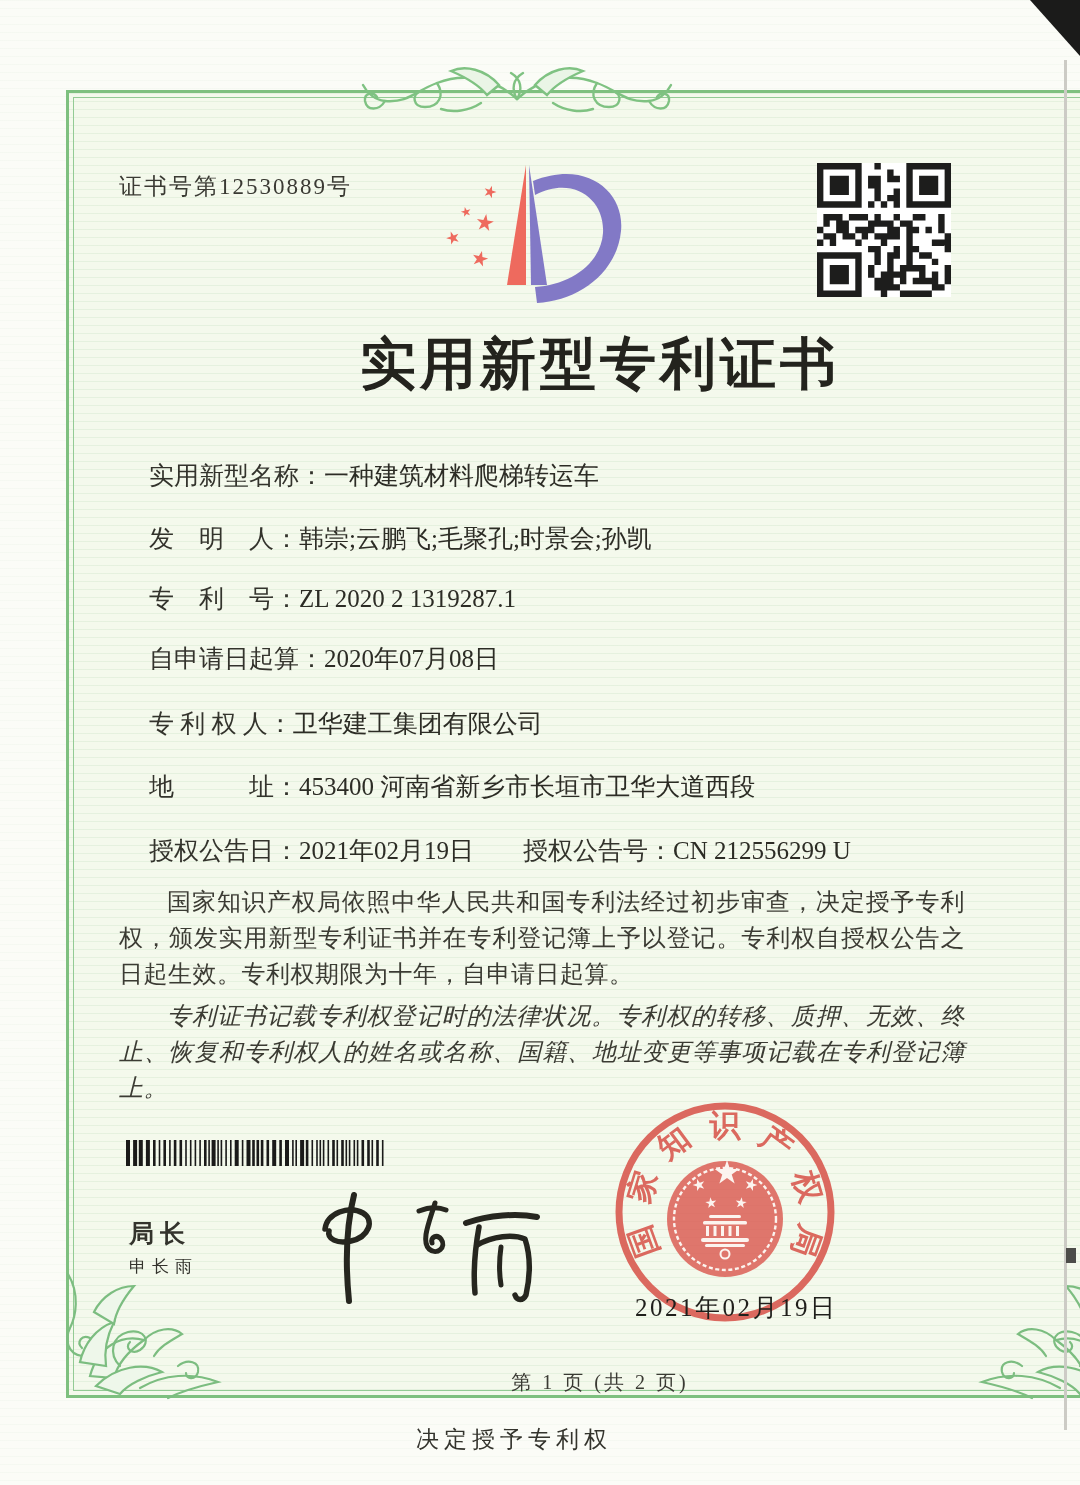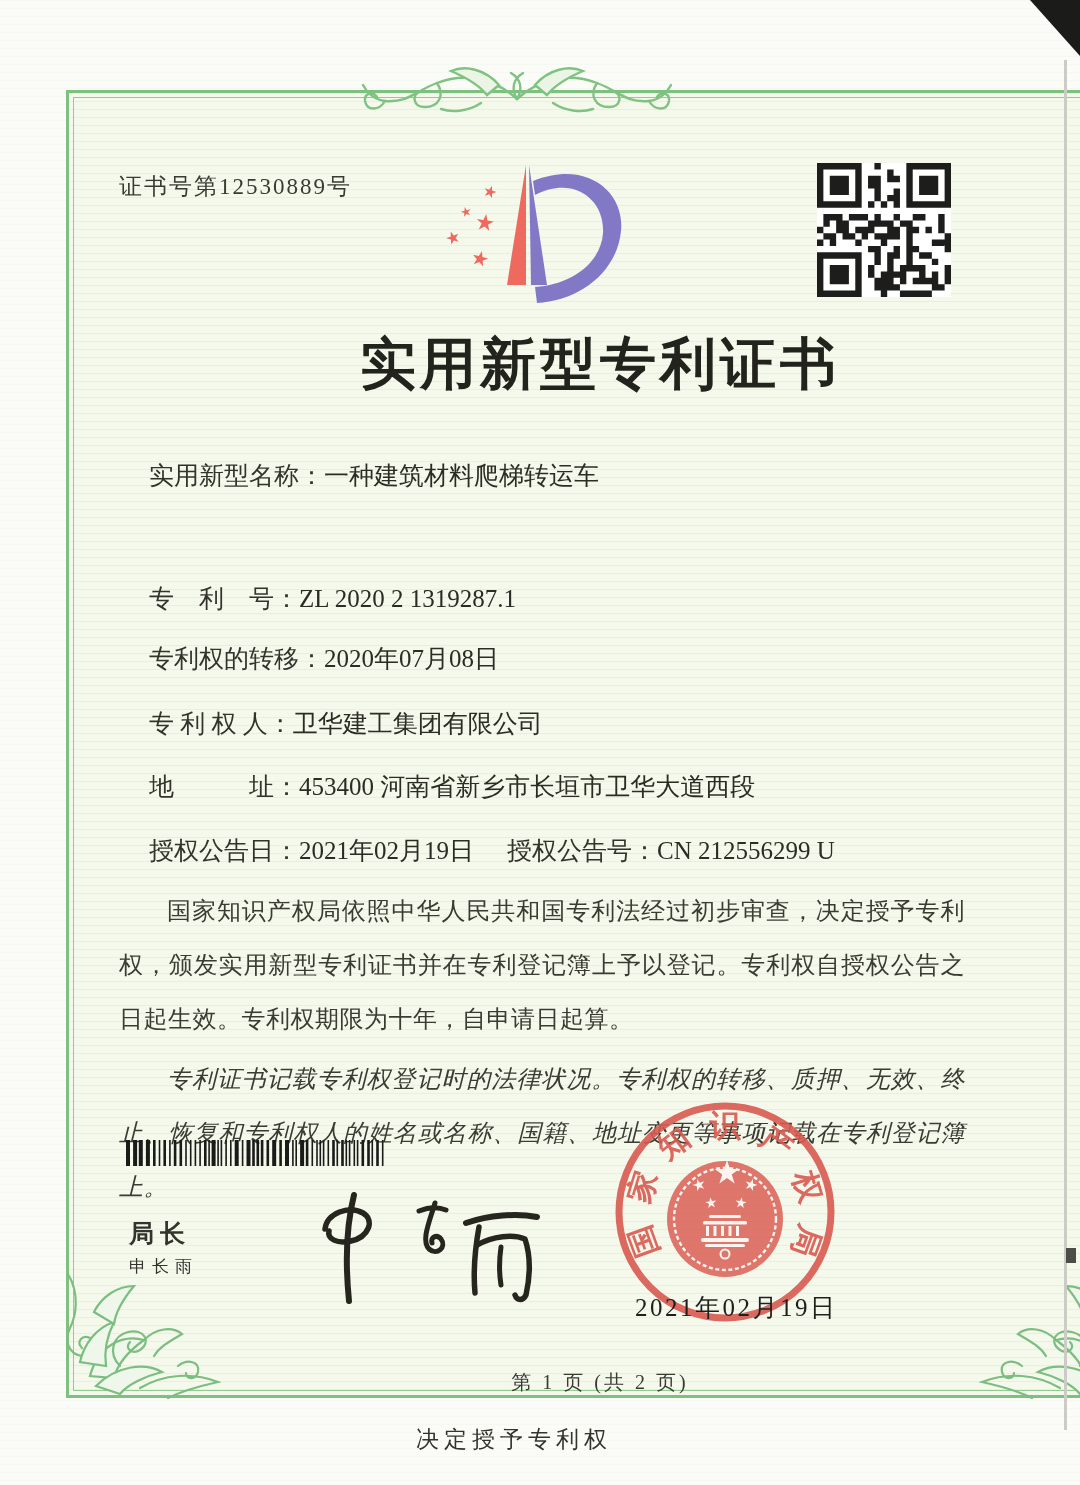--- a/index.html
+++ b/index.html
@@ -17,22 +17,22 @@
     background-image:repeating-linear-gradient(180deg, rgba(140,190,140,.14) 0 1px, transparent 1px 8px);
   }
   .frame::before{content:"";position:absolute;inset:4px;border:1px solid #93cb94;pointer-events:none;}
   .abs{position:absolute;}
   .cert-no{left:50px;top:78px;font-size:23px;letter-spacing:2px;color:#3a3a33;}
   .title{left:0;top:234px;width:100%;text-align:center;font-size:56px;font-weight:bold;
          letter-spacing:4px;color:#23231d;}
   .field-row{left:52px;font-size:25px;white-space:nowrap;color:#33332c;}
   .field-label{color:#33332c;margin-left:28px;}
   .field-value{color:#2c2c25;}
-  .second-field{position:absolute;left:358px;top:0;white-space:nowrap;}
-  .paras{left:50px;top:791px;width:846px;font-size:24px;line-height:54px;
+  .second-field{position:absolute;left:374px;top:0;white-space:nowrap;}
+  .paras{left:50px;top:791px;width:846px;font-size:24px;line-height:36px;
          text-align:justify;color:#3b3b33;letter-spacing:.5px;}
   .paras p{margin:0;text-indent:2em;}
   .paras p + p{margin-top:6px;font-style:italic;}
   .barcode{left:57px;top:1047px;width:266px;height:26px;}
   .director-title{left:60px;top:1124px;font-size:25px;letter-spacing:6px;color:#33332c;font-weight:bold;}
   .director-name{left:60px;top:1162px;font-size:17px;letter-spacing:6px;color:#33332c;}
   .signature{left:222px;top:1096px;width:255px;height:118px;}
   .seal{left:540px;top:1003px;width:232px;height:232px;opacity:.9;}
   .seal-date{left:566px;top:1198px;font-size:25px;letter-spacing:2.5px;color:#1f1f1b;z-index:6;}
   .page-info{left:0;top:1276px;width:100%;text-align:center;font-size:20px;letter-spacing:3px;color:#3a3a33;}
@@ -116,25 +116,28 @@
   <svg class="abs qr" viewBox="0 0 132.3 132.3">
     <rect width="132.3" height="132.3" fill="#ffffff"></rect>
     <path id="qr-path" fill="#1d1d1c" d="M0.00 0.00h6.3v6.3h-6.3zM6.30 0.00h6.3v6.3h-6.3zM12.60 0.00h6.3v6.3h-6.3zM18.90 0.00h6.3v6.3h-6.3zM25.20 0.00h6.3v6.3h-6.3zM31.50 0.00h6.3v6.3h-6.3zM37.80 0.00h6.3v6.3h-6.3zM56.70 0.00h6.3v6.3h-6.3zM88.20 0.00h6.3v6.3h-6.3zM94.50 0.00h6.3v6.3h-6.3zM100.80 0.00h6.3v6.3h-6.3zM107.10 0.00h6.3v6.3h-6.3zM113.40 0.00h6.3v6.3h-6.3zM119.70 0.00h6.3v6.3h-6.3zM126.00 0.00h6.3v6.3h-6.3zM0.00 6.30h6.3v6.3h-6.3zM37.80 6.30h6.3v6.3h-6.3zM69.30 6.30h6.3v6.3h-6.3zM88.20 6.30h6.3v6.3h-6.3zM126.00 6.30h6.3v6.3h-6.3zM0.00 12.60h6.3v6.3h-6.3zM12.60 12.60h6.3v6.3h-6.3zM18.90 12.60h6.3v6.3h-6.3zM25.20 12.60h6.3v6.3h-6.3zM37.80 12.60h6.3v6.3h-6.3zM50.40 12.60h6.3v6.3h-6.3zM56.70 12.60h6.3v6.3h-6.3zM69.30 12.60h6.3v6.3h-6.3zM75.60 12.60h6.3v6.3h-6.3zM88.20 12.60h6.3v6.3h-6.3zM100.80 12.60h6.3v6.3h-6.3zM107.10 12.60h6.3v6.3h-6.3zM113.40 12.60h6.3v6.3h-6.3zM126.00 12.60h6.3v6.3h-6.3zM0.00 18.90h6.3v6.3h-6.3zM12.60 18.90h6.3v6.3h-6.3zM18.90 18.90h6.3v6.3h-6.3zM25.20 18.90h6.3v6.3h-6.3zM37.80 18.90h6.3v6.3h-6.3zM50.40 18.90h6.3v6.3h-6.3zM56.70 18.90h6.3v6.3h-6.3zM88.20 18.90h6.3v6.3h-6.3zM100.80 18.90h6.3v6.3h-6.3zM107.10 18.90h6.3v6.3h-6.3zM113.40 18.90h6.3v6.3h-6.3zM126.00 18.90h6.3v6.3h-6.3zM0.00 25.20h6.3v6.3h-6.3zM12.60 25.20h6.3v6.3h-6.3zM18.90 25.20h6.3v6.3h-6.3zM25.20 25.20h6.3v6.3h-6.3zM37.80 25.20h6.3v6.3h-6.3zM56.70 25.20h6.3v6.3h-6.3zM75.60 25.20h6.3v6.3h-6.3zM88.20 25.20h6.3v6.3h-6.3zM100.80 25.20h6.3v6.3h-6.3zM107.10 25.20h6.3v6.3h-6.3zM113.40 25.20h6.3v6.3h-6.3zM126.00 25.20h6.3v6.3h-6.3zM0.00 31.50h6.3v6.3h-6.3zM37.80 31.50h6.3v6.3h-6.3zM56.70 31.50h6.3v6.3h-6.3zM69.30 31.50h6.3v6.3h-6.3zM75.60 31.50h6.3v6.3h-6.3zM88.20 31.50h6.3v6.3h-6.3zM126.00 31.50h6.3v6.3h-6.3zM0.00 37.80h6.3v6.3h-6.3zM6.30 37.80h6.3v6.3h-6.3zM12.60 37.80h6.3v6.3h-6.3zM18.90 37.80h6.3v6.3h-6.3zM25.20 37.80h6.3v6.3h-6.3zM31.50 37.80h6.3v6.3h-6.3zM37.80 37.80h6.3v6.3h-6.3zM50.40 37.80h6.3v6.3h-6.3zM63.00 37.80h6.3v6.3h-6.3zM75.60 37.80h6.3v6.3h-6.3zM88.20 37.80h6.3v6.3h-6.3zM94.50 37.80h6.3v6.3h-6.3zM100.80 37.80h6.3v6.3h-6.3zM107.10 37.80h6.3v6.3h-6.3zM113.40 37.80h6.3v6.3h-6.3zM119.70 37.80h6.3v6.3h-6.3zM126.00 37.80h6.3v6.3h-6.3zM6.30 50.40h6.3v6.3h-6.3zM12.60 50.40h6.3v6.3h-6.3zM18.90 50.40h6.3v6.3h-6.3zM31.50 50.40h6.3v6.3h-6.3zM37.80 50.40h6.3v6.3h-6.3zM44.10 50.40h6.3v6.3h-6.3zM56.70 50.40h6.3v6.3h-6.3zM75.60 50.40h6.3v6.3h-6.3zM94.50 50.40h6.3v6.3h-6.3zM100.80 50.40h6.3v6.3h-6.3zM119.70 50.40h6.3v6.3h-6.3zM6.30 56.70h6.3v6.3h-6.3zM18.90 56.70h6.3v6.3h-6.3zM25.20 56.70h6.3v6.3h-6.3zM50.40 56.70h6.3v6.3h-6.3zM56.70 56.70h6.3v6.3h-6.3zM63.00 56.70h6.3v6.3h-6.3zM69.30 56.70h6.3v6.3h-6.3zM81.90 56.70h6.3v6.3h-6.3zM88.20 56.70h6.3v6.3h-6.3zM119.70 56.70h6.3v6.3h-6.3zM0.00 63.00h6.3v6.3h-6.3zM18.90 63.00h6.3v6.3h-6.3zM25.20 63.00h6.3v6.3h-6.3zM37.80 63.00h6.3v6.3h-6.3zM44.10 63.00h6.3v6.3h-6.3zM50.40 63.00h6.3v6.3h-6.3zM69.30 63.00h6.3v6.3h-6.3zM75.60 63.00h6.3v6.3h-6.3zM88.20 63.00h6.3v6.3h-6.3zM94.50 63.00h6.3v6.3h-6.3zM107.10 63.00h6.3v6.3h-6.3zM119.70 63.00h6.3v6.3h-6.3zM6.30 69.30h6.3v6.3h-6.3zM12.60 69.30h6.3v6.3h-6.3zM25.20 69.30h6.3v6.3h-6.3zM31.50 69.30h6.3v6.3h-6.3zM44.10 69.30h6.3v6.3h-6.3zM56.70 69.30h6.3v6.3h-6.3zM63.00 69.30h6.3v6.3h-6.3zM69.30 69.30h6.3v6.3h-6.3zM75.60 69.30h6.3v6.3h-6.3zM88.20 69.30h6.3v6.3h-6.3zM126.00 69.30h6.3v6.3h-6.3zM0.00 75.60h6.3v6.3h-6.3zM12.60 75.60h6.3v6.3h-6.3zM37.80 75.60h6.3v6.3h-6.3zM63.00 75.60h6.3v6.3h-6.3zM88.20 75.60h6.3v6.3h-6.3zM113.40 75.60h6.3v6.3h-6.3zM119.70 75.60h6.3v6.3h-6.3zM126.00 75.60h6.3v6.3h-6.3zM50.40 81.90h6.3v6.3h-6.3zM56.70 81.90h6.3v6.3h-6.3zM75.60 81.90h6.3v6.3h-6.3zM88.20 81.90h6.3v6.3h-6.3zM94.50 81.90h6.3v6.3h-6.3zM126.00 81.90h6.3v6.3h-6.3zM0.00 88.20h6.3v6.3h-6.3zM6.30 88.20h6.3v6.3h-6.3zM12.60 88.20h6.3v6.3h-6.3zM18.90 88.20h6.3v6.3h-6.3zM25.20 88.20h6.3v6.3h-6.3zM31.50 88.20h6.3v6.3h-6.3zM37.80 88.20h6.3v6.3h-6.3zM56.70 88.20h6.3v6.3h-6.3zM69.30 88.20h6.3v6.3h-6.3zM75.60 88.20h6.3v6.3h-6.3zM88.20 88.20h6.3v6.3h-6.3zM100.80 88.20h6.3v6.3h-6.3zM107.10 88.20h6.3v6.3h-6.3zM0.00 94.50h6.3v6.3h-6.3zM37.80 94.50h6.3v6.3h-6.3zM56.70 94.50h6.3v6.3h-6.3zM69.30 94.50h6.3v6.3h-6.3zM88.20 94.50h6.3v6.3h-6.3zM113.40 94.50h6.3v6.3h-6.3zM0.00 100.80h6.3v6.3h-6.3zM12.60 100.80h6.3v6.3h-6.3zM18.90 100.80h6.3v6.3h-6.3zM25.20 100.80h6.3v6.3h-6.3zM37.80 100.80h6.3v6.3h-6.3zM50.40 100.80h6.3v6.3h-6.3zM69.30 100.80h6.3v6.3h-6.3zM81.90 100.80h6.3v6.3h-6.3zM88.20 100.80h6.3v6.3h-6.3zM94.50 100.80h6.3v6.3h-6.3zM100.80 100.80h6.3v6.3h-6.3zM126.00 100.80h6.3v6.3h-6.3zM0.00 107.10h6.3v6.3h-6.3zM12.60 107.10h6.3v6.3h-6.3zM18.90 107.10h6.3v6.3h-6.3zM25.20 107.10h6.3v6.3h-6.3zM37.80 107.10h6.3v6.3h-6.3zM50.40 107.10h6.3v6.3h-6.3zM63.00 107.10h6.3v6.3h-6.3zM69.30 107.10h6.3v6.3h-6.3zM75.60 107.10h6.3v6.3h-6.3zM81.90 107.10h6.3v6.3h-6.3zM100.80 107.10h6.3v6.3h-6.3zM113.40 107.10h6.3v6.3h-6.3zM126.00 107.10h6.3v6.3h-6.3zM0.00 113.40h6.3v6.3h-6.3zM12.60 113.40h6.3v6.3h-6.3zM18.90 113.40h6.3v6.3h-6.3zM25.20 113.40h6.3v6.3h-6.3zM37.80 113.40h6.3v6.3h-6.3zM56.70 113.40h6.3v6.3h-6.3zM63.00 113.40h6.3v6.3h-6.3zM69.30 113.40h6.3v6.3h-6.3zM81.90 113.40h6.3v6.3h-6.3zM94.50 113.40h6.3v6.3h-6.3zM100.80 113.40h6.3v6.3h-6.3zM107.10 113.40h6.3v6.3h-6.3zM113.40 113.40h6.3v6.3h-6.3zM126.00 113.40h6.3v6.3h-6.3zM0.00 119.70h6.3v6.3h-6.3zM37.80 119.70h6.3v6.3h-6.3zM56.70 119.70h6.3v6.3h-6.3zM63.00 119.70h6.3v6.3h-6.3zM69.30 119.70h6.3v6.3h-6.3zM75.60 119.70h6.3v6.3h-6.3zM113.40 119.70h6.3v6.3h-6.3zM119.70 119.70h6.3v6.3h-6.3zM0.00 126.00h6.3v6.3h-6.3zM6.30 126.00h6.3v6.3h-6.3zM12.60 126.00h6.3v6.3h-6.3zM18.90 126.00h6.3v6.3h-6.3zM25.20 126.00h6.3v6.3h-6.3zM31.50 126.00h6.3v6.3h-6.3zM37.80 126.00h6.3v6.3h-6.3zM63.00 126.00h6.3v6.3h-6.3zM81.90 126.00h6.3v6.3h-6.3zM88.20 126.00h6.3v6.3h-6.3zM94.50 126.00h6.3v6.3h-6.3zM100.80 126.00h6.3v6.3h-6.3zM107.10 126.00h6.3v6.3h-6.3z"></path>
   </svg>
 
   <div class="abs title">实用新型专利证书</div>
 
   <div class="abs field-row" style="top:366px">
     <span class="field-label">实用新型名称：</span><span class="field-value">一种建筑材料爬梯转运车</span>
   </div>
+  <div class="abs field-row" style="top:429px">
+    <span class="field-label">发　明　人：</span><span class="field-value">韩崇;云鹏飞;毛聚孔;时景会;孙凯</span>
+  </div>
   <div class="abs field-row" style="top:489px">
     <span class="field-label">专　利　号：</span><span class="field-value">ZL 2020 2 1319287.1</span>
   </div>
   <div class="abs field-row" style="top:549px">
-    <span class="field-label">专利权的转移：</span><span class="field-value">2020年07月08日</span>
+    <span class="field-label">自申请日起算：</span><span class="field-value">2020年07月08日</span>
   </div>
   <div class="abs field-row" style="top:614px">
     <span class="field-label">专 利 权 人：</span><span class="field-value">卫华建工集团有限公司</span>
   </div>
   <div class="abs field-row" style="top:677px">
     <span class="field-label">地　　　址：</span><span class="field-value">453400 河南省新乡市长垣市卫华大道西段</span>
   </div>
   <div class="abs field-row" style="top:741px">
     <span class="field-label">授权公告日：</span><span class="field-value">2021年02月19日</span>
     <span class="second-field">

